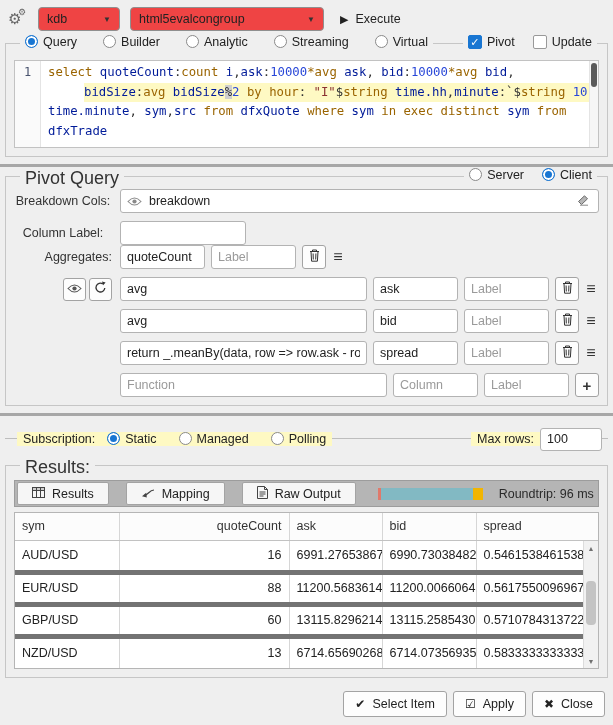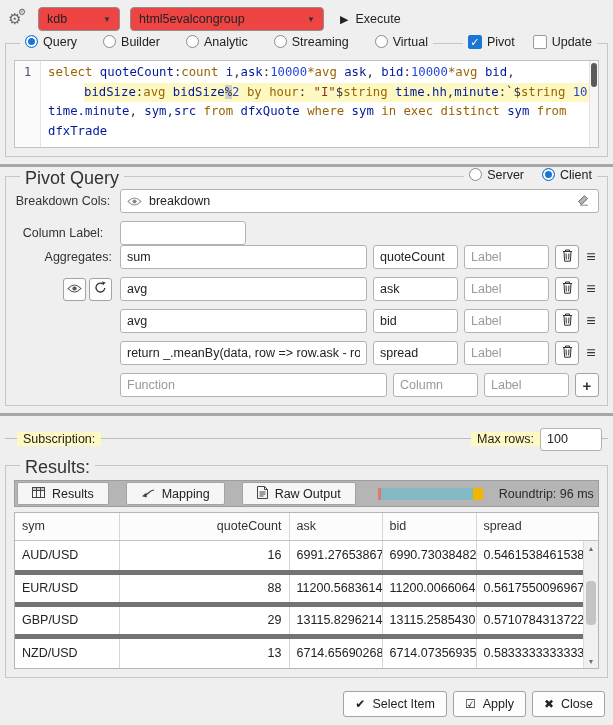--- a/index.html
+++ b/index.html
@@ -208,21 +208,20 @@
   <div class="frow">
     <label class="flabel">Column Label:</label>
     <input class="input small" value="" style="">
   </div>
 
   <div id="agg-rows">
       <div class="frow agg">
         <div class="leftzone">
           <span class="zlabel">Aggregates:</span>
         </div>
-        <input class="input agg-fn" placeholder="Function" value="sum" style="">
         <input class="input agg-col" placeholder="Column" value="quoteCount" style="">
         <input class="input agg-lbl" placeholder="Label" style="">
         <button class="sq">
           <span><svg width="11" height="13" viewBox="0 0 11 13">
               <path d="M1 2.5h9" stroke="#333"></path>
               <path d="M3.5 2.5 V1 h4 v1.5" fill="none" stroke="#333"></path>
               <path d="M2 2.5 l.6 9.7 h5.8 l.6-9.7" fill="none" stroke="#333"></path>
               <line x1="4.1" y1="4.5" x2="4.3" y2="10.5" stroke="#333"></line>
               <line x1="6.9" y1="4.5" x2="6.7" y2="10.5" stroke="#333"></line>
             </svg></span>
@@ -299,20 +298,34 @@
       </div>
     </div>
 </section>
 
 <div class="divider"></div>
 
 <div class="subrow">
   <div class="subline"></div>
   <div class="subcontent">
     <span class="bgpatch">Subscription:</span>
+    <div class="radios bgpatch" id="sub-modes" style="gap:22px;">
+        <label class="radio">
+          <span class="rdot sel"></span>
+          <span class="rlabel">Static</span>
+        </label>
+        <label class="radio">
+          <span class="rdot"></span>
+          <span class="rlabel">Managed</span>
+        </label>
+        <label class="radio">
+          <span class="rdot"></span>
+          <span class="rlabel">Polling</span>
+        </label>
+      </div>
     <div class="flexline"></div>
     <span class="bgpatch">Max rows:</span>
     <input class="input maxrows" value="100" style="">
   </div>
 </div>
 
 <section class="group g-results">
   <div class="legend legend-left title">
       <span>Results:</span>
     </div>
@@ -383,21 +396,21 @@
           </tr>
           <tr>
             <td>EUR/USD</td>
             <td class="num">88</td>
             <td>11200.568361497</td>
             <td>11200.006606488</td>
             <td>0.5617550096967</td>
           </tr>
           <tr>
             <td>GBP/USD</td>
-            <td class="num">29</td>
+            <td class="num">60</td>
             <td>13115.829621440</td>
             <td>13115.258543008</td>
             <td>0.5710784313722</td>
           </tr>
           <tr>
             <td>NZD/USD</td>
             <td class="num">13</td>
             <td>6714.6569026883</td>
             <td>6714.0735693550</td>
             <td>0.5833333333333</td>

